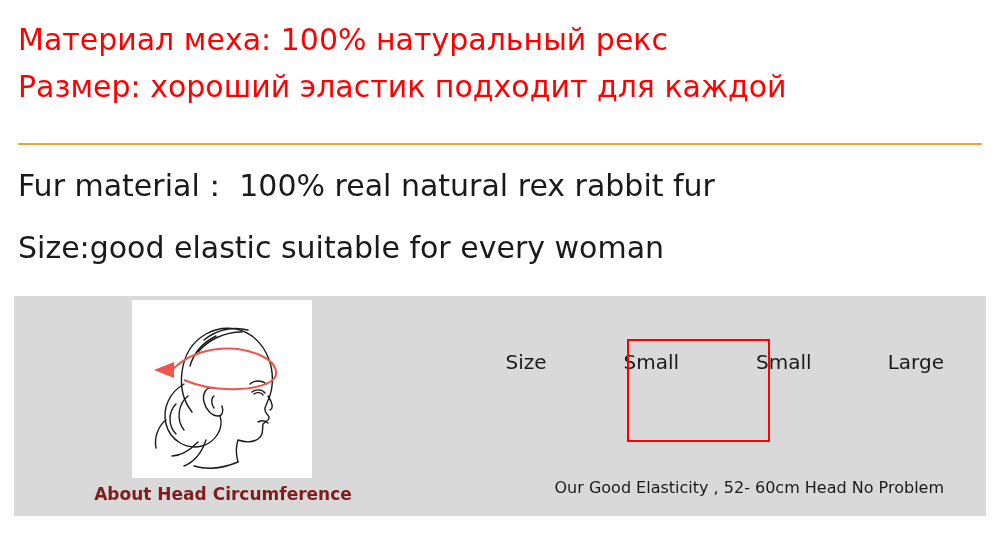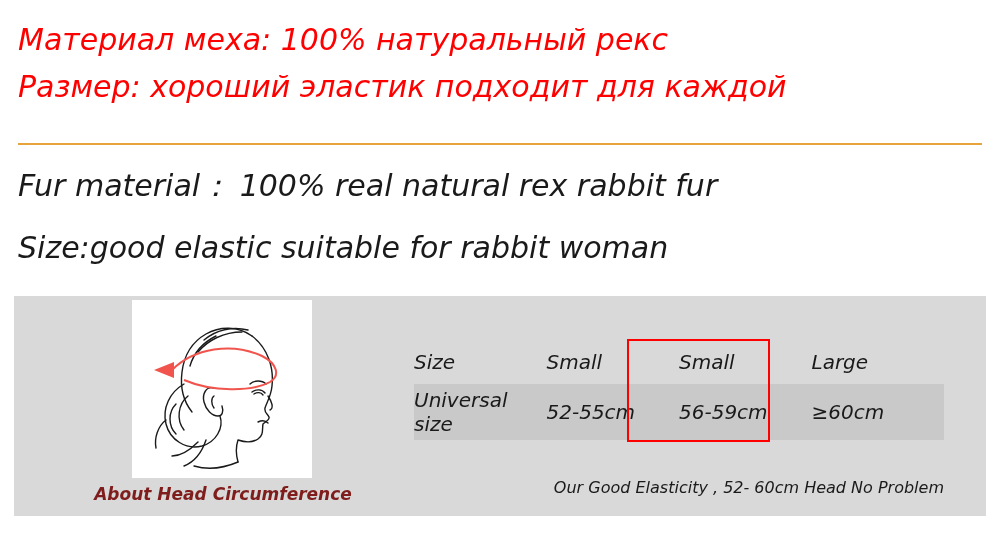--- a/index.html
+++ b/index.html
@@ -11,21 +11,20 @@
     height: 538px;
     background: #ffffff;
     font-family: "DejaVu Sans", sans-serif;
     overflow: hidden;
   }
   .page {
     position: relative;
     width: 1000px;
     height: 538px;
     background: #ffffff;
-    font-style: italic;
   }
 
   
   .ru-block {
     position: absolute;
     left: 18px;
     top: 16px;
     width: 964px;
   }
   .ru-line {
@@ -95,21 +94,21 @@
   .size-table {
     position: absolute;
     left: 400px;
     top: 44px;
     width: 530px;
     border-collapse: collapse;
     table-layout: fixed;
   }
   .size-table td {
     height: 44px;
-    text-align: left;
+    text-align: right;
     vertical-align: middle;
     font-size: 20px;
     color: #1a1a1a;
     font-family: "DejaVu Sans", sans-serif;
     padding: 0;
   }
   .size-table tr.row-head td {
     background: #d9d9d9;
   }
   .size-table tr.row-body td {
@@ -147,21 +146,21 @@
 
   <div class="ru-block">
     <div class="ru-line">Материал меха: 100% натуральный рекс</div>
     <div class="ru-line">Размер: хороший эластик подходит для каждой</div>
   </div>
 
   <div class="divider"></div>
 
   <div class="en-block">
     <div class="en-line">Fur material：  100% real natural rex rabbit fur</div>
-    <div class="en-line">Size:good elastic suitable for rabbit woman</div>
+    <div class="en-line">Size:good elastic suitable for every woman</div>
   </div>
 
   <div class="panel">
 
     <div class="head-figure">
       <svg width="180" height="178" viewBox="0 0 180 178" xmlns="http://www.w3.org/2000/svg">
         <rect x="0" y="0" width="180" height="178" fill="#ffffff"></rect>
         <g fill="none" stroke="#1a1a1a" stroke-width="1.4" stroke-linecap="round" stroke-linejoin="round">
 
           <path d="M120 36 C136 48 142 68 140 86 C139 96 135 102 133 108 C132 113 136 114 137 117 C138 120 133 122 131 124 C130 129 132 135 126 139 C120 143 112 142 106 140 C104 146 104 155 106 162"></path>
@@ -202,25 +201,19 @@
     <div class="head-caption">About Head Circumference</div>
 
     <table class="size-table">
       <tbody>
           <tr class="row-head">
         <td>Size</td>
         <td>Small</td>
         <td>Small</td>
         <td>Large</td>
       </tr>
-      <tr class="row-body">
-        <td class="cell-universal">Universal size</td>
-        <td>52-55cm</td>
-        <td>56-59cm</td>
-        <td>≥60cm</td>
-      </tr>
     </tbody>
       </table>
     <div class="hl"></div>
 
     <div class="note">Our Good Elasticity , 52- 60cm Head No Problem</div>
   </div>
 </div>
 
 </body></html>

